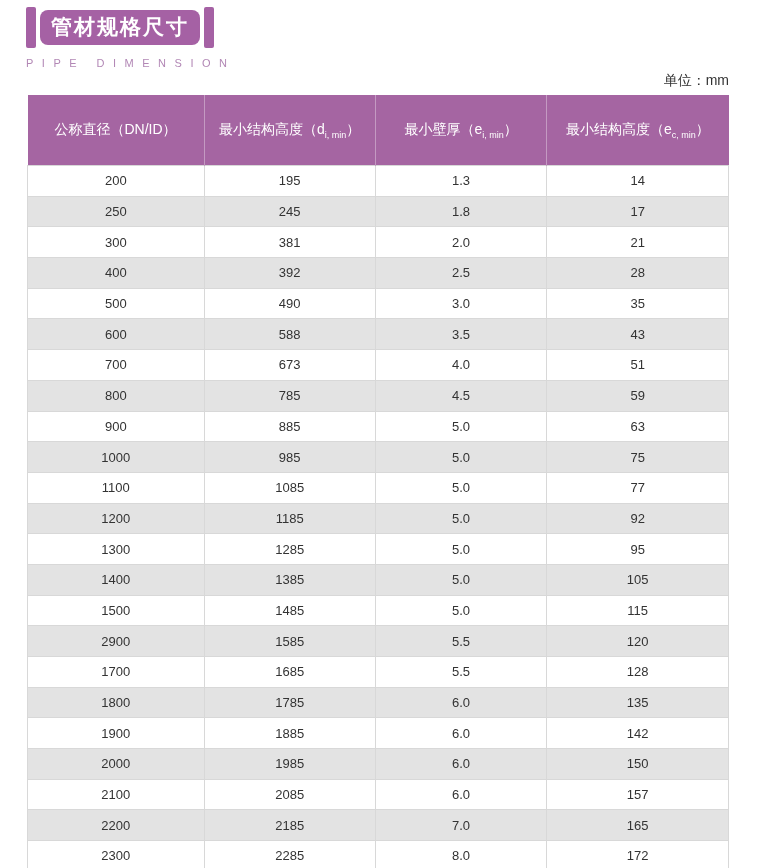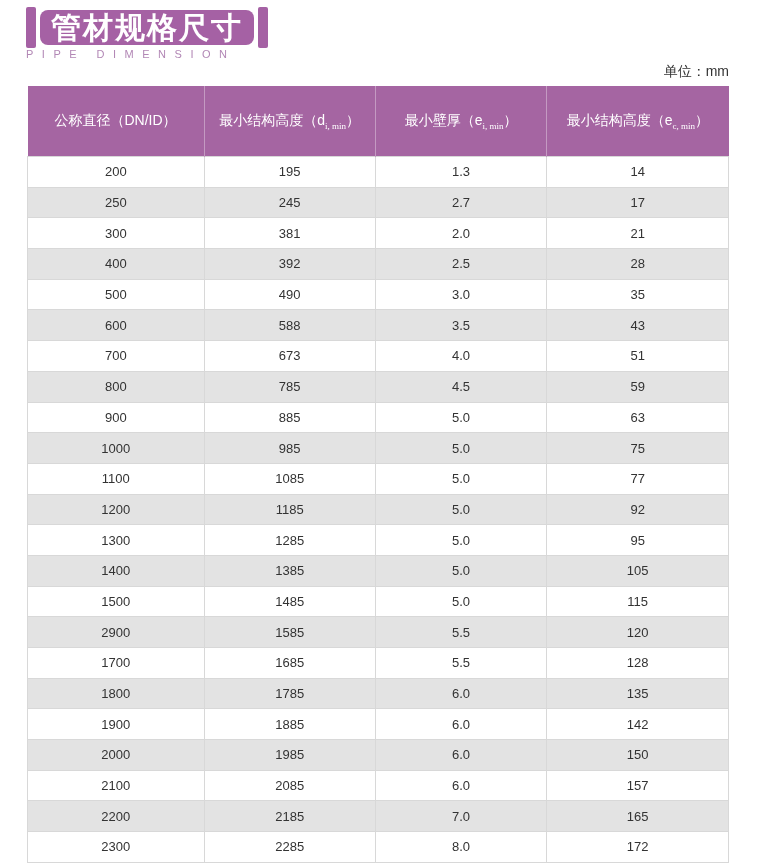--- a/index.html
+++ b/index.html
@@ -28,31 +28,31 @@
     width: 10px;
     height: 41px;
     background: #a561a4;
     border-radius: 2px;
   }
   .title-badge {
     background: #a561a4;
     color: #ffffff;
     font-family: "Liberation Serif", "DejaVu Serif", serif;
     font-weight: bold;
-    font-size: 30px;
+    font-size: 21px;
     line-height: 35px;
     height: 35px;
     padding: 0 11px;
     margin: 0 4px;
     border-radius: 8px;
     letter-spacing: 2px;
     white-space: nowrap;
   }
   .subtitle {
-    margin-top: 0;
+    margin-top: 9px;
     color: #b287b5;
     font-size: 11px;
     letter-spacing: 8.5px;
     white-space: nowrap;
   }
   
   .content {
     width: 702px;
     margin-left: 27px;
   }
@@ -77,21 +77,20 @@
     height: 42px;
     text-align: center;
     border-right: 1px solid rgba(255,255,255,0.35);
     padding: 14px;
   }
   table.spec-table thead th:last-child {
     border-right: none;
   }
   table.spec-table thead th sub {
     font-size: 9px;
-    font-family: Liberation Serif, serif;
   }
   table.spec-table tbody td {
     height: 29.7px;
     text-align: center;
     vertical-align: middle;
     font-size: 13px;
     border: 1px solid #d8d8d8;
     padding: 0;
     background: #ffffff;
   }
@@ -138,21 +137,21 @@
       <tbody>
           <tr>
             <td>200</td>
             <td>195</td>
             <td>1.3</td>
             <td>14</td>
           </tr>
           <tr>
             <td>250</td>
             <td>245</td>
-            <td>2.7</td>
+            <td>1.8</td>
             <td>17</td>
           </tr>
           <tr>
             <td>300</td>
             <td>381</td>
             <td>2.0</td>
             <td>21</td>
           </tr>
           <tr>
             <td>400</td>

